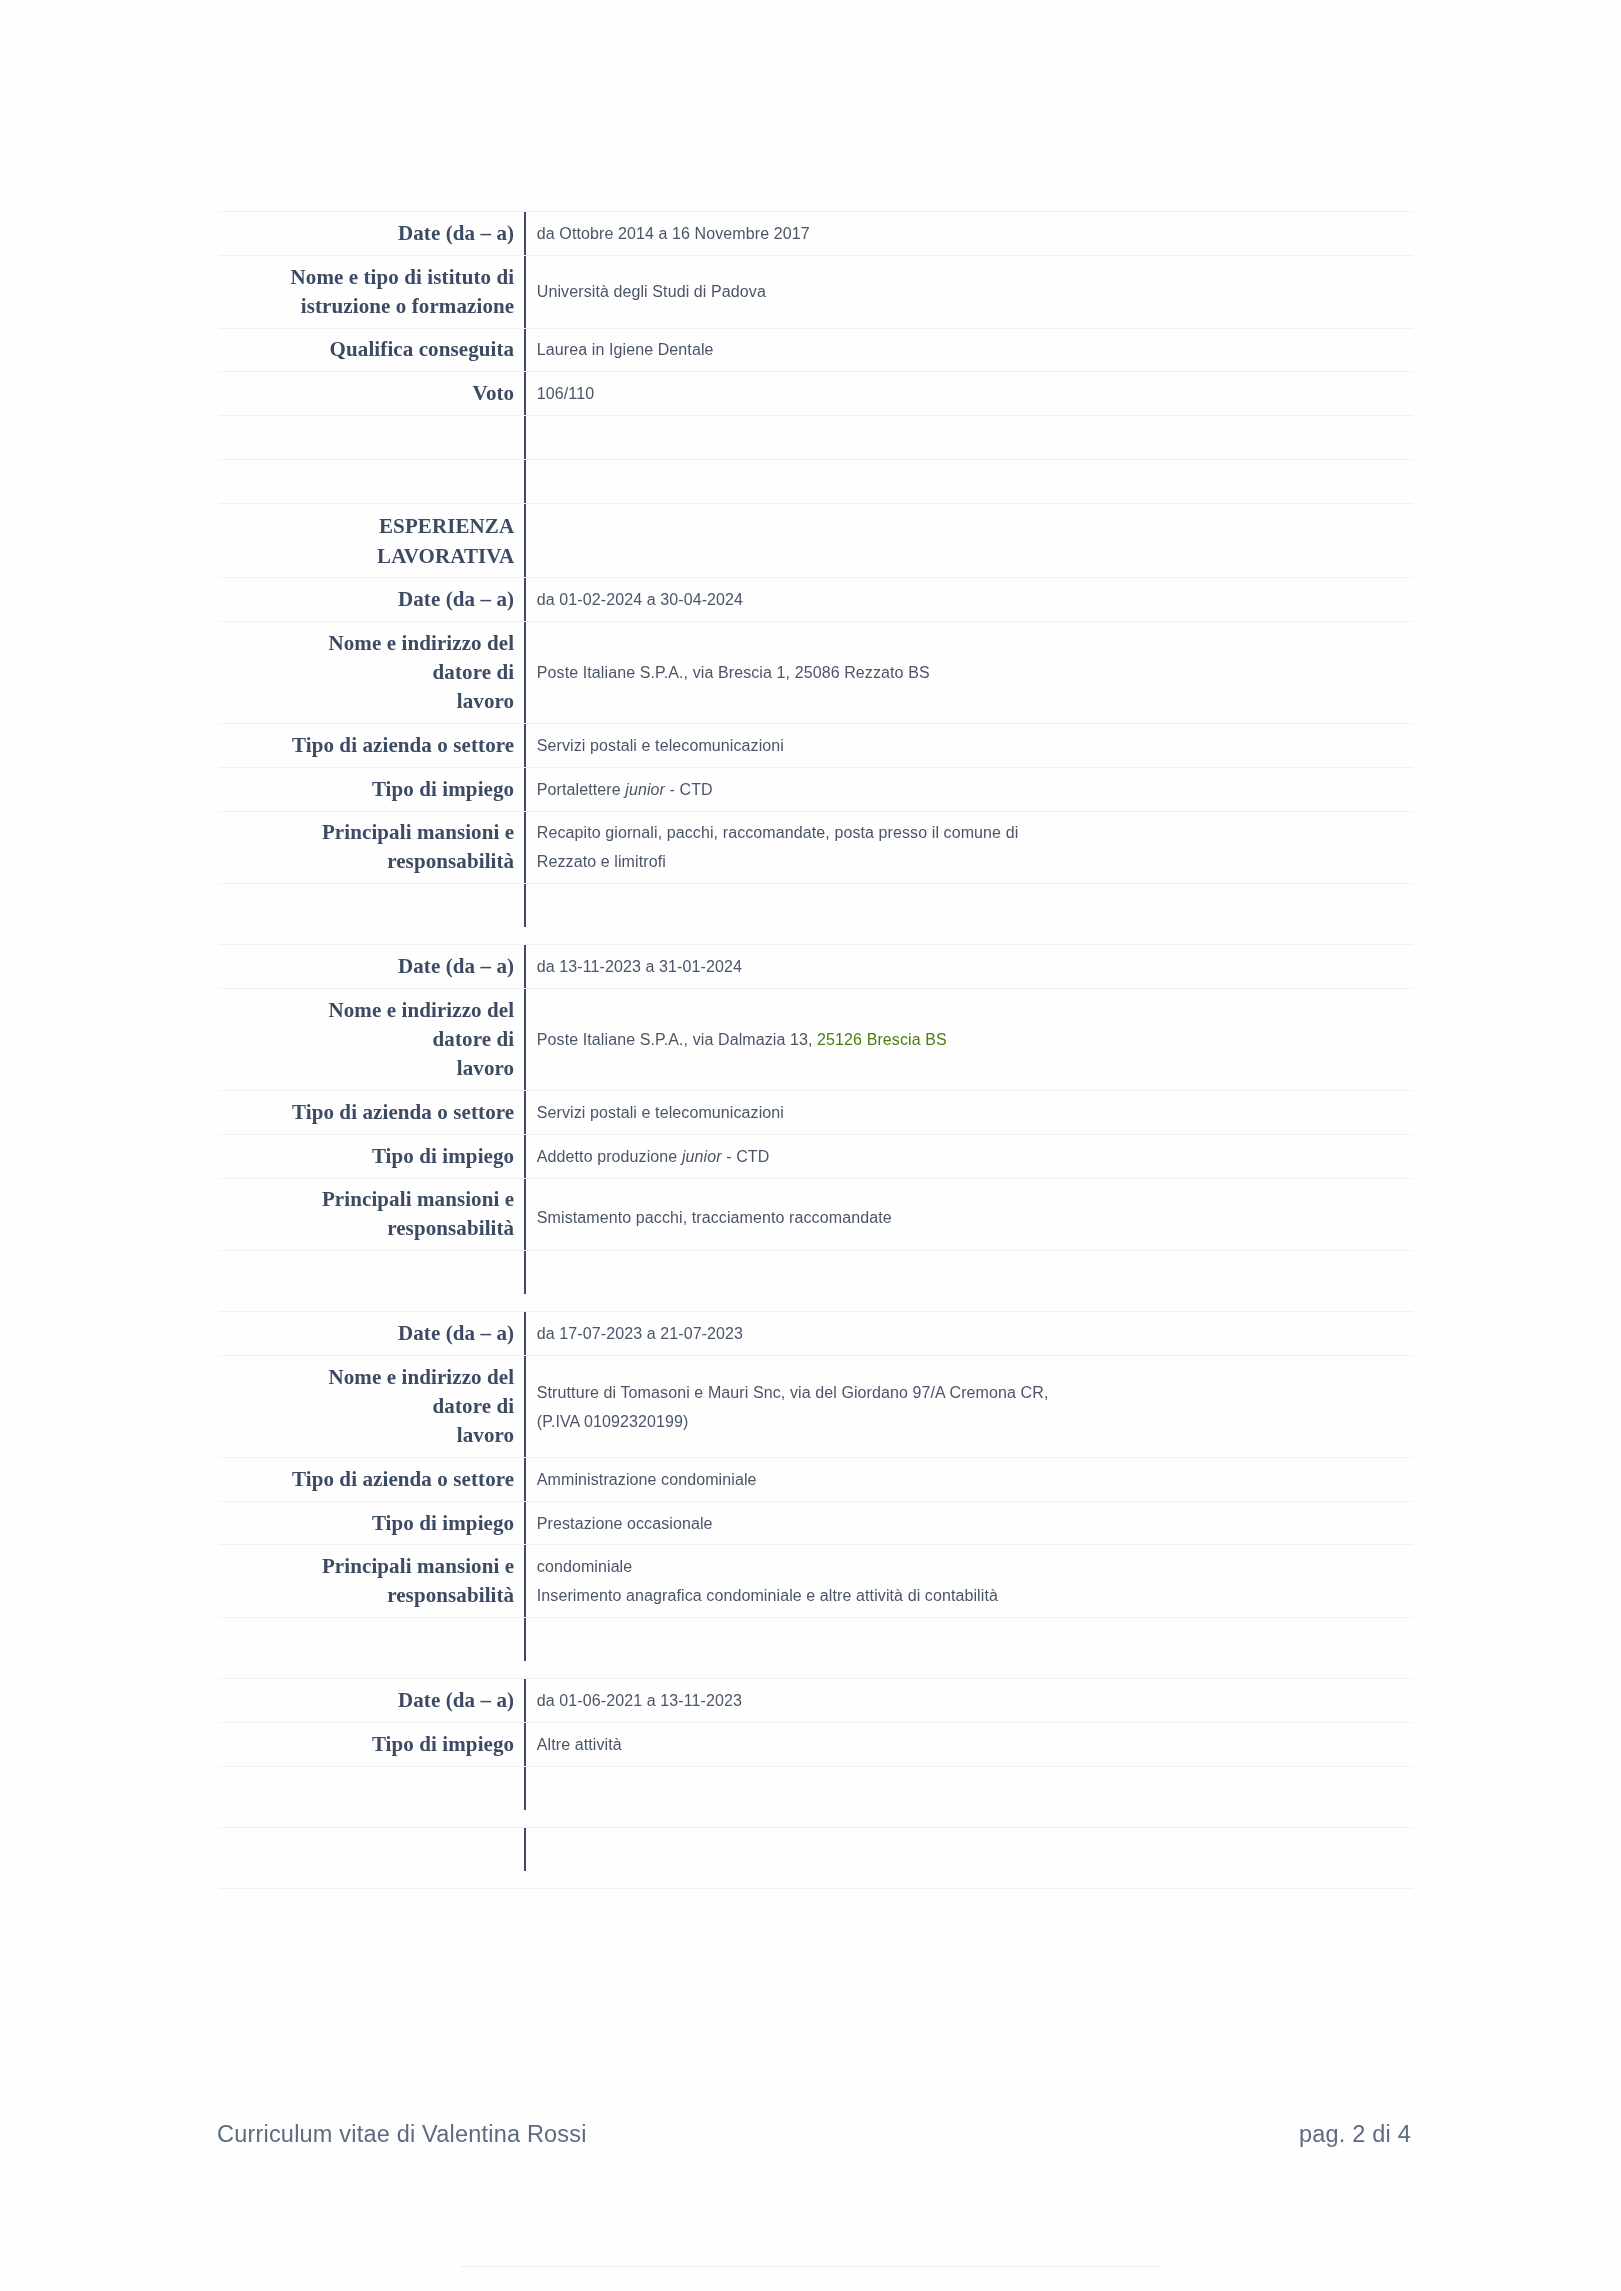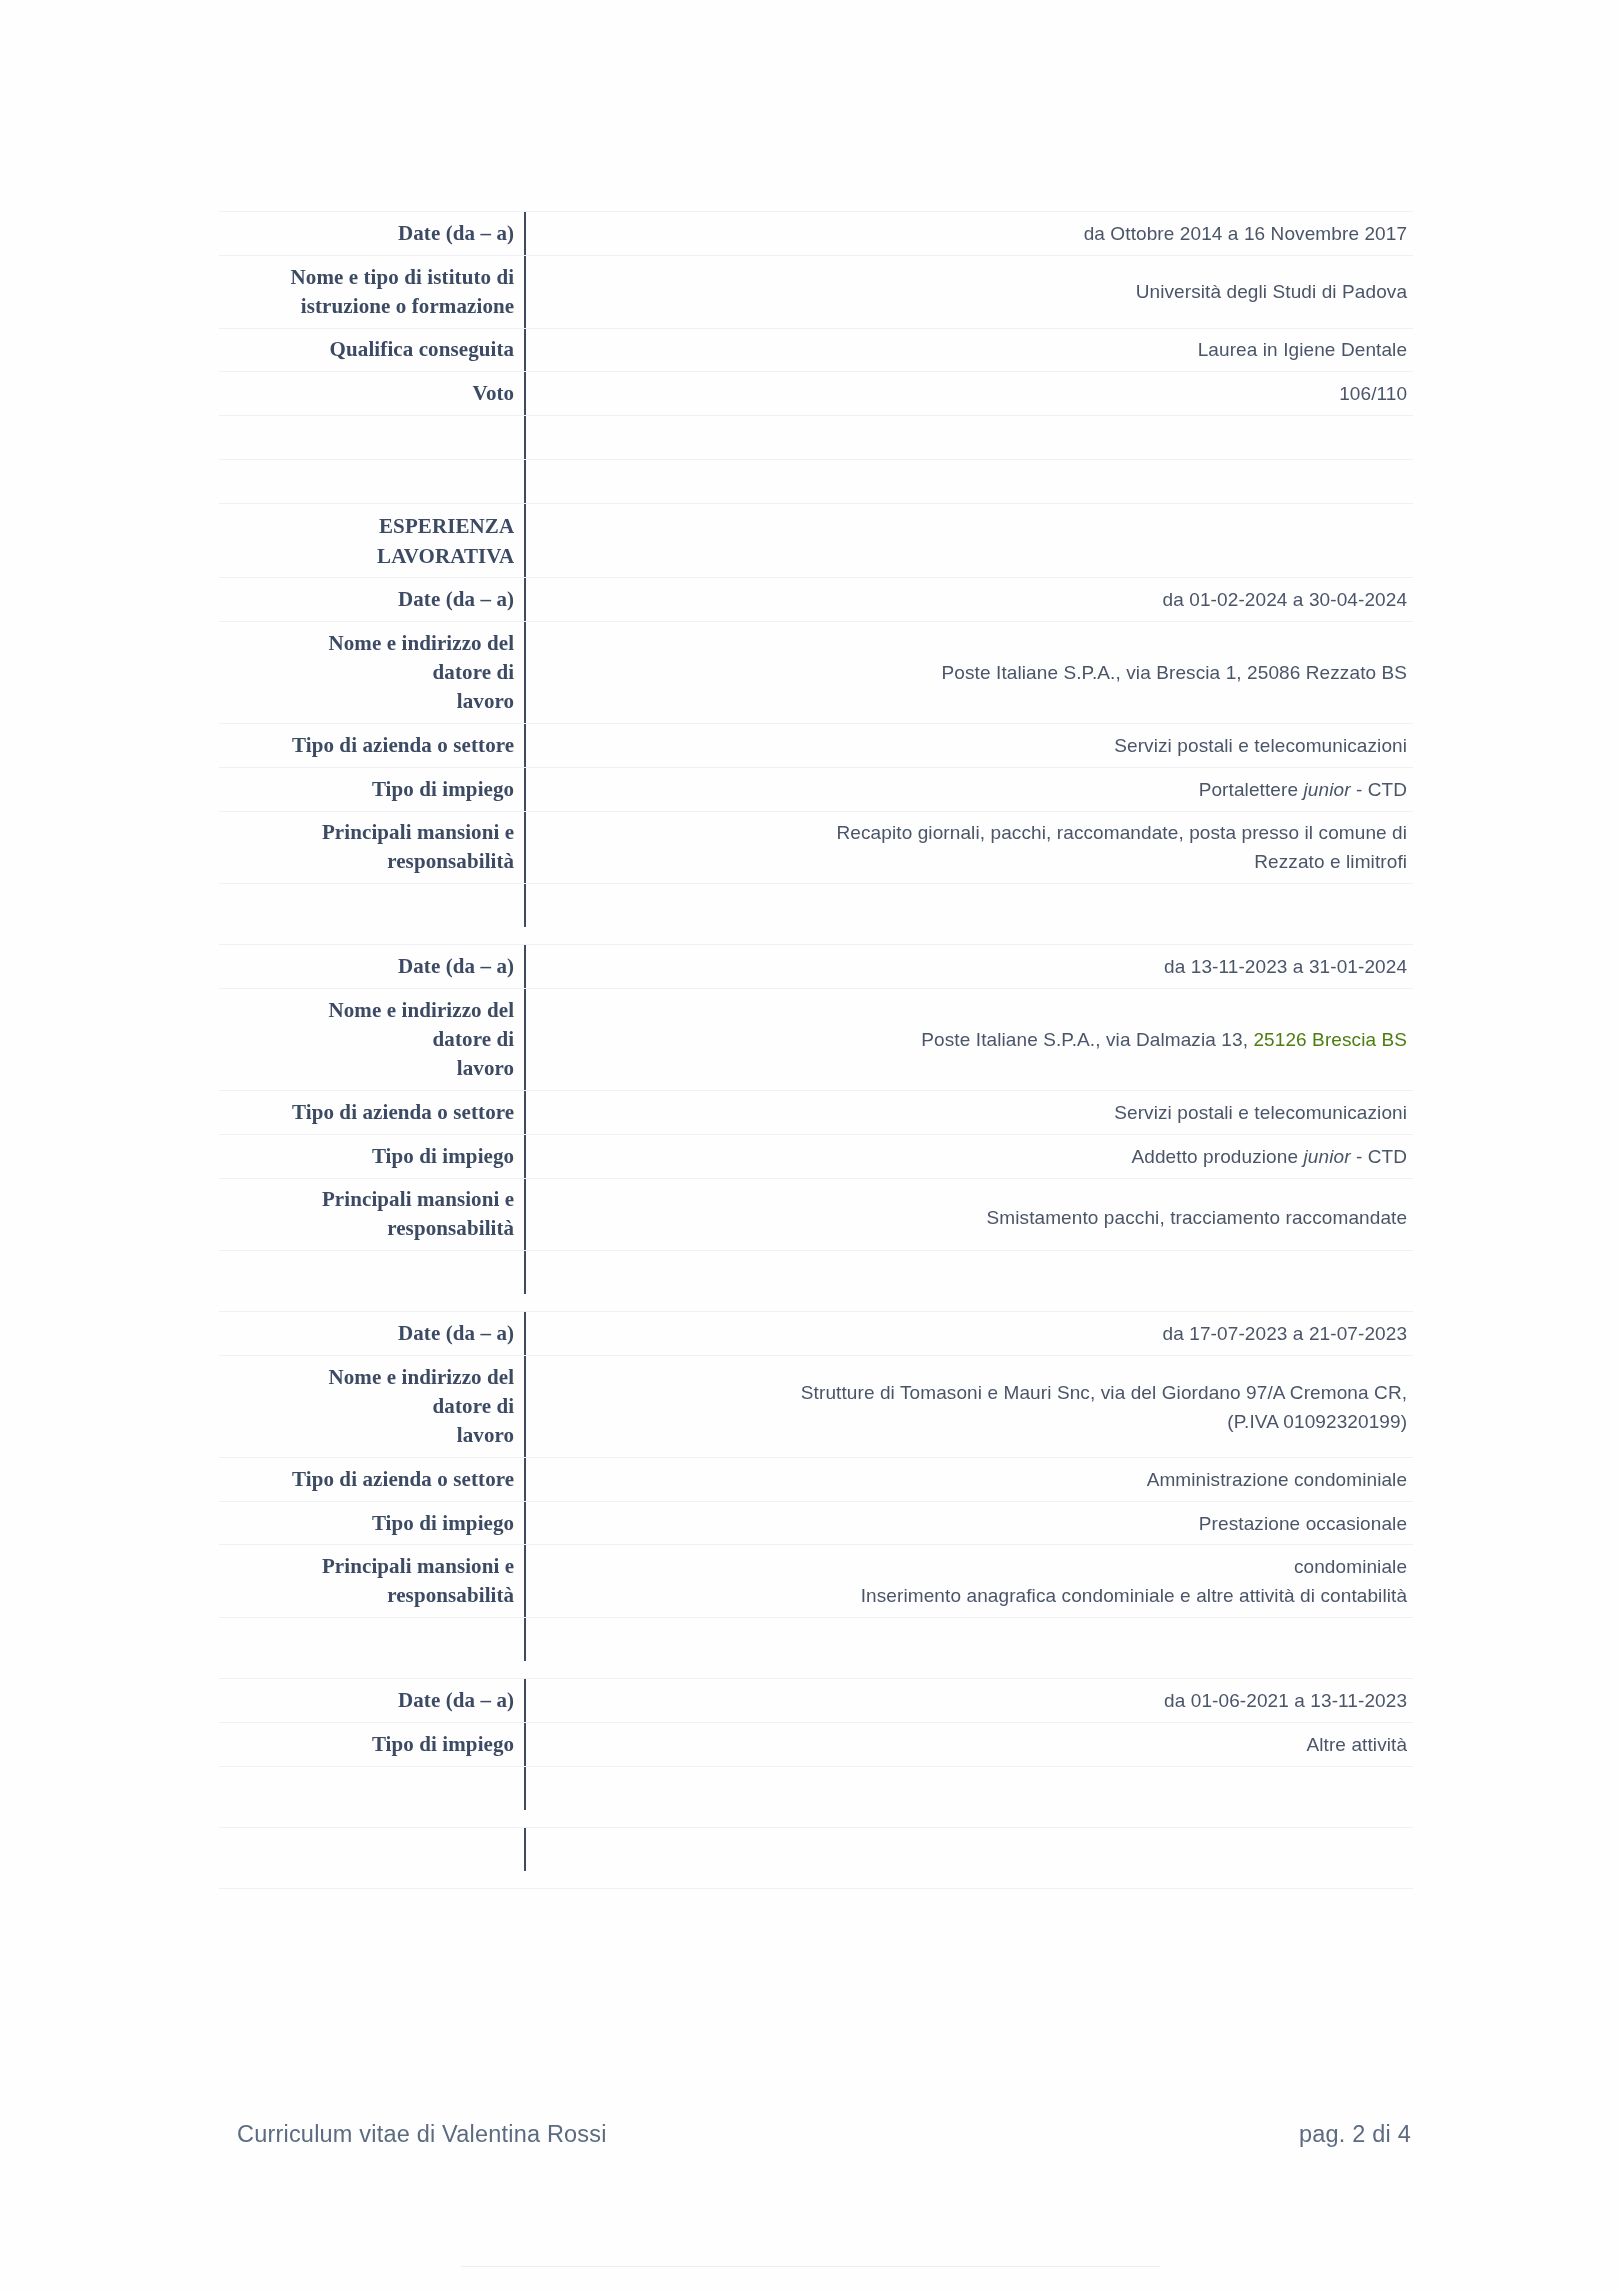--- a/index.html
+++ b/index.html
@@ -53,25 +53,24 @@
     color: #3c4a63;
     letter-spacing: 0.1px;
     border-right: 2.4px solid #3e4a60;
   }
 
   .cv-value {
     flex: 1;
     box-sizing: border-box;
     padding: 6.9px 5.9px 6.9px 10.8px;
     font-family: "Liberation Sans", sans-serif;
-    font-size: 19px;
+    font-size: 16px;
     line-height: 29px;
     color: #4a5568;
     letter-spacing: 0.1px;
-    text-align: right;
   }
 
   .cv-value .muted { color: #4d7c0f; }
   .cv-value .ital { font-style: italic; }
 
   
   .cv-section-label {
     font-family: "Liberation Serif", "DejaVu Serif", serif;
     font-weight: bold;
     font-size: 21px;
@@ -80,21 +79,21 @@
     text-align: right;
   }
 
   
   .cv-row.spacer { min-height: 33px; }
   .cv-row.spacer-lg { min-height: 61px; }
 
   
   #footer {
     position: absolute;
-    left: 237px;
+    left: 217px;
     right: 210px;
     top: 2121px;
     display: flex;
     justify-content: space-between;
     align-items: flex-start;
     font-family: "Liberation Sans", sans-serif;
     font-size: 23.5px;
     color: #5c6b80;
     letter-spacing: 0.2px;
   }

